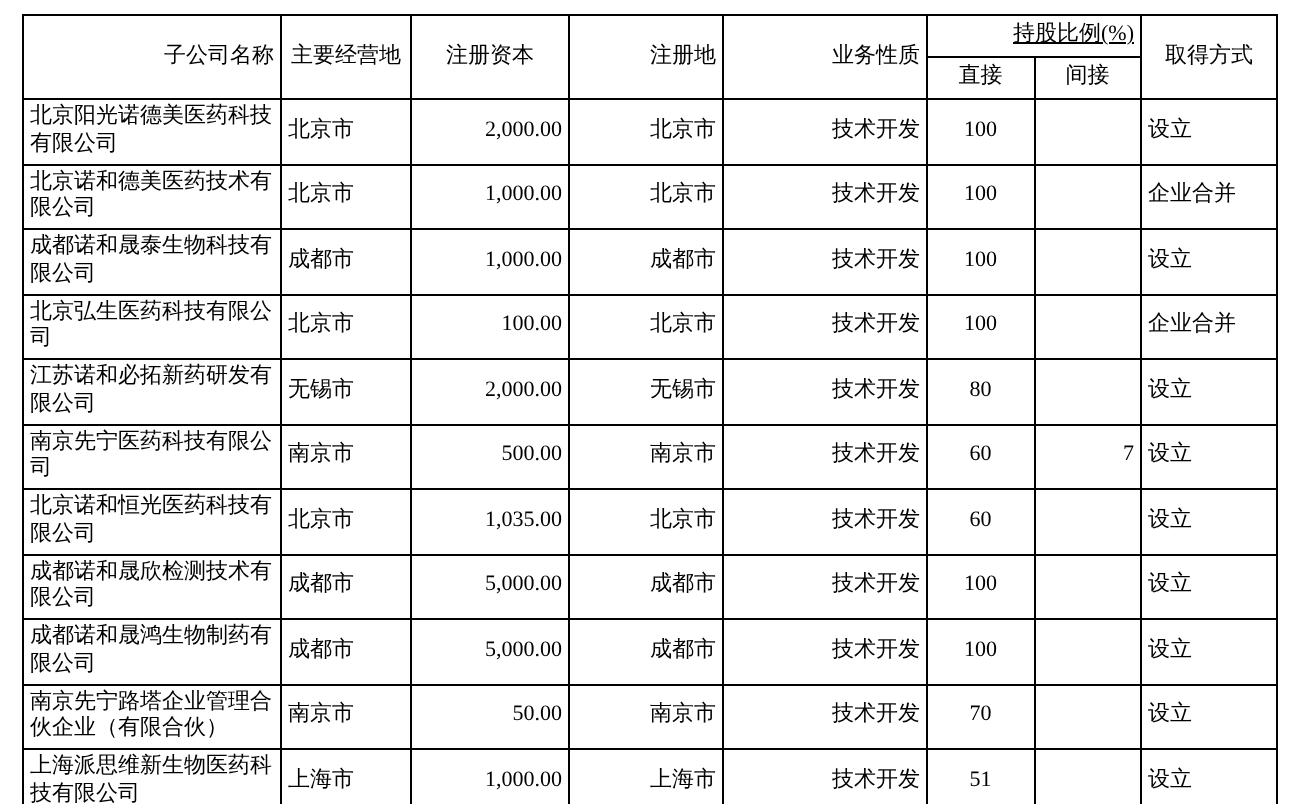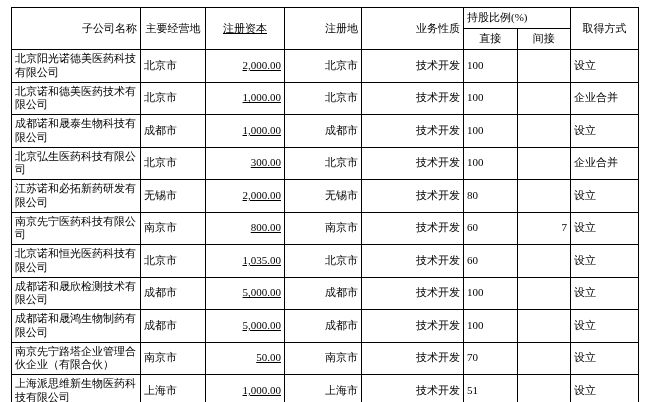--- a/index.html
+++ b/index.html
@@ -33,29 +33,29 @@
     padding: 2px 3px;
     vertical-align: middle;
     line-height: 1.25;
     font-weight: normal;
   }
   th {
     text-align: center;
   }
   .c-name      { width: 122px; text-align: right; }
   .c-region    { width: 58px;  }
-  .c-capital   { width: 72px;  text-align: right; padding-right: 6px; text-decoration: underline; }
+  .c-capital   { width: 72px;  text-align: right; padding-right: 6px; }
   .c-regloc    { width: 70px;  text-align: right; }
   .c-biz       { width: 95px;  text-align: right; }
-  .c-direct    { width: 75px;  text-align: left; padding-right: 14px; }
+  .c-direct    { width: 75px;  text-align: center; padding-right: 14px; }
   .c-indirect  { width: 75px;  text-align: right; padding-right: 12px; }
   .c-method    { width: 61px;  text-align: left; padding-left: 5px; }
   thead td, thead th { height: 16px; }
   tbody td { height: 20px; }
-  .hdr-ratio { text-align: left; }
+  .hdr-ratio { text-align: right; text-decoration: underline; }
   .name-cell {
     text-align: left;
     padding-left: 4px;
     word-break: break-all;
   }
 </style>
 </head>
 <body>
 
 <div class="sheet">
@@ -102,41 +102,41 @@
           <td class="c-capital">1,000.00</td>
           <td class="c-regloc">成都市</td>
           <td class="c-biz">技术开发</td>
           <td class="c-direct">100</td>
           <td class="c-indirect"></td>
           <td class="c-method">设立</td>
         </tr>
         <tr>
           <td class="name-cell c-name">北京弘生医药科技有限公司</td>
           <td class="c-region">北京市</td>
-          <td class="c-capital">300.00</td>
+          <td class="c-capital">100.00</td>
           <td class="c-regloc">北京市</td>
           <td class="c-biz">技术开发</td>
           <td class="c-direct">100</td>
           <td class="c-indirect"></td>
           <td class="c-method">企业合并</td>
         </tr>
         <tr>
           <td class="name-cell c-name">江苏诺和必拓新药研发有限公司</td>
           <td class="c-region">无锡市</td>
           <td class="c-capital">2,000.00</td>
           <td class="c-regloc">无锡市</td>
           <td class="c-biz">技术开发</td>
           <td class="c-direct">80</td>
           <td class="c-indirect"></td>
           <td class="c-method">设立</td>
         </tr>
         <tr>
           <td class="name-cell c-name">南京先宁医药科技有限公司</td>
           <td class="c-region">南京市</td>
-          <td class="c-capital">800.00</td>
+          <td class="c-capital">500.00</td>
           <td class="c-regloc">南京市</td>
           <td class="c-biz">技术开发</td>
           <td class="c-direct">60</td>
           <td class="c-indirect">7</td>
           <td class="c-method">设立</td>
         </tr>
         <tr>
           <td class="name-cell c-name">北京诺和恒光医药科技有限公司</td>
           <td class="c-region">北京市</td>
           <td class="c-capital">1,035.00</td>

